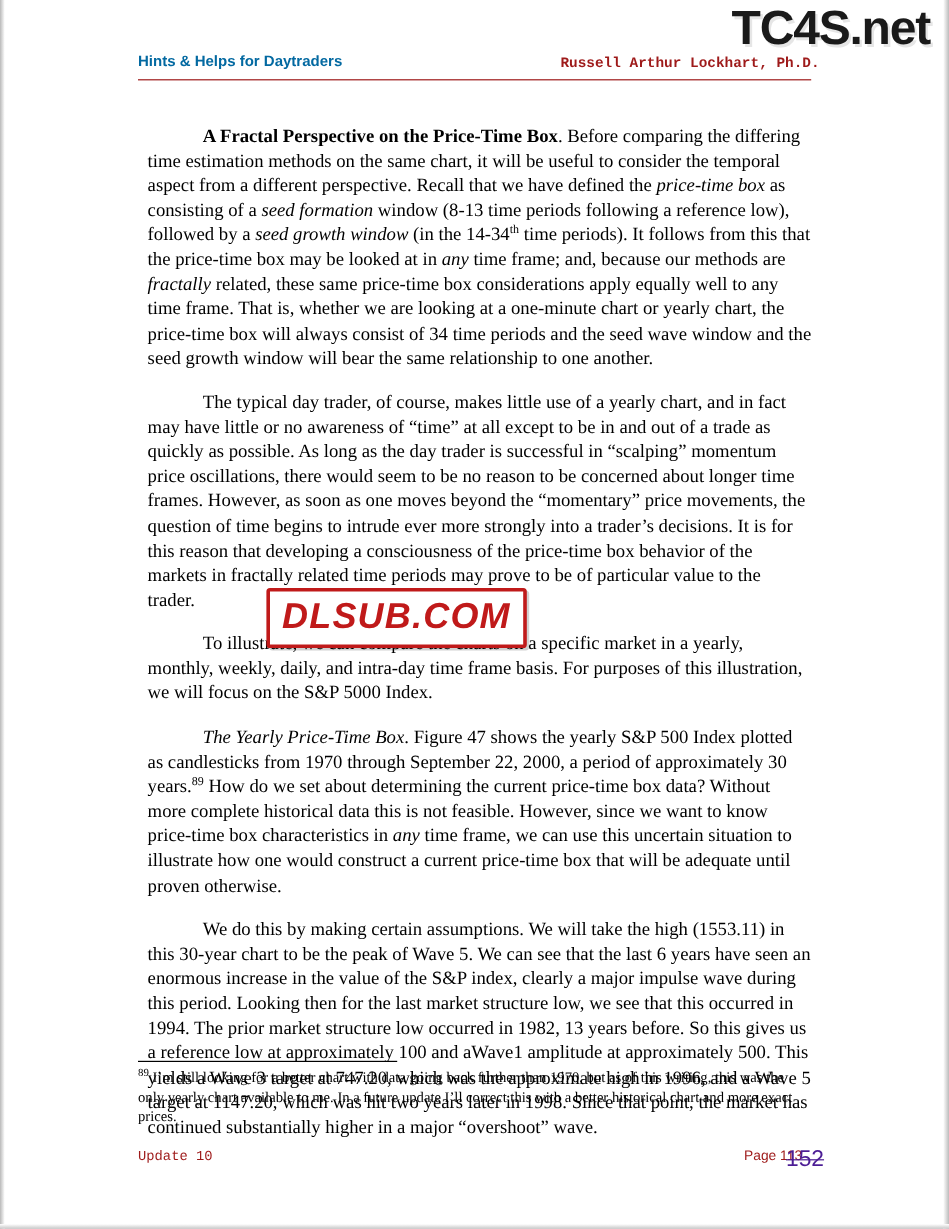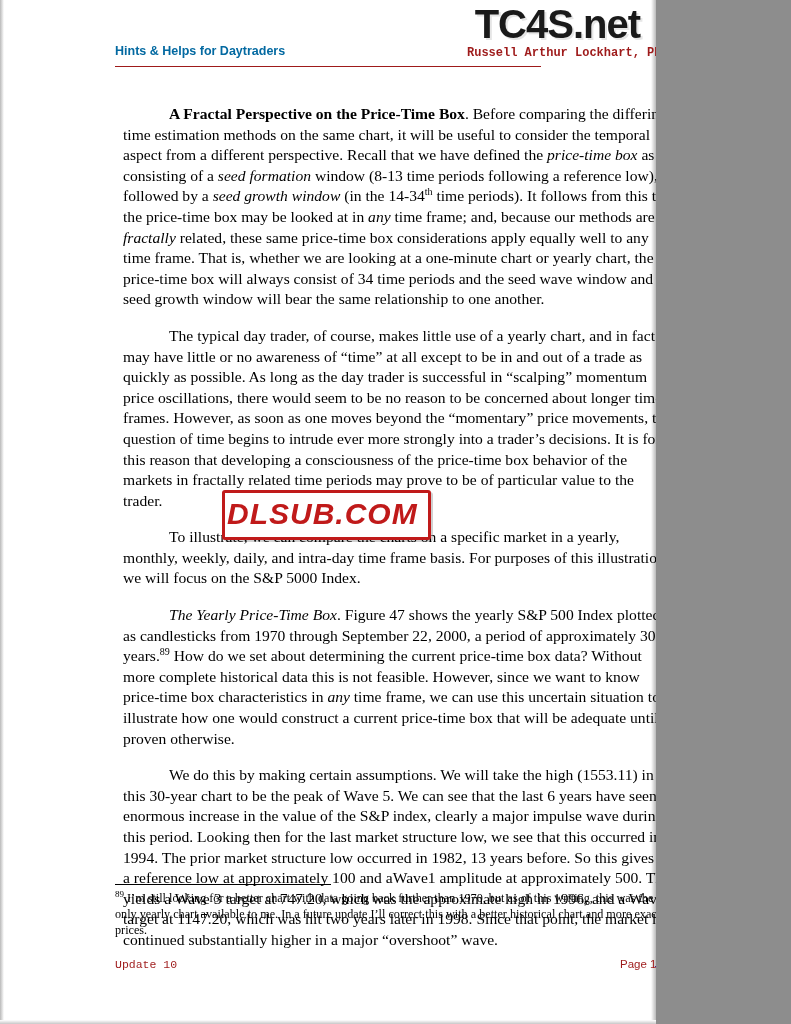--- a/index.html
+++ b/index.html
@@ -2,21 +2,21 @@
 <html><head>
 <meta charset="utf-8">
 <style>
   html, body {
     margin: 0;
     padding: 0;
     background: #8d8d8d;
   }
   .page {
     position: relative;
-    width: 656px;
+    width: 791px;
     height: 1024px;
     background: #ffffff;
     overflow: hidden;
     font-family: "Liberation Serif", serif;
     color: #000000;
     box-sizing: border-box;
   }
   
   .wm-tc4s {
     position: absolute;
@@ -38,21 +38,21 @@
     z-index: 7;
     font-family: "Liberation Sans", sans-serif;
     font-weight: bold;
     font-style: italic;
     font-size: 30px;
     line-height: 40px;
     color: #c01a1a;
     background: #ffffff;
     border: 3px solid #c01a1a;
     border-radius: 3px;
-    padding: 1px 10px 3px 2px;
+    padding: 1px 10px 3px 10px;
     letter-spacing: 1px;
     box-shadow: 2px 2px 0 rgba(0,0,0,0.18);
   }
   .wm-tx {
     position: absolute;
     right: 14px;
     bottom: 6px;
     z-index: 7;
     font-family: "Liberation Serif", serif;
     font-weight: bold;

